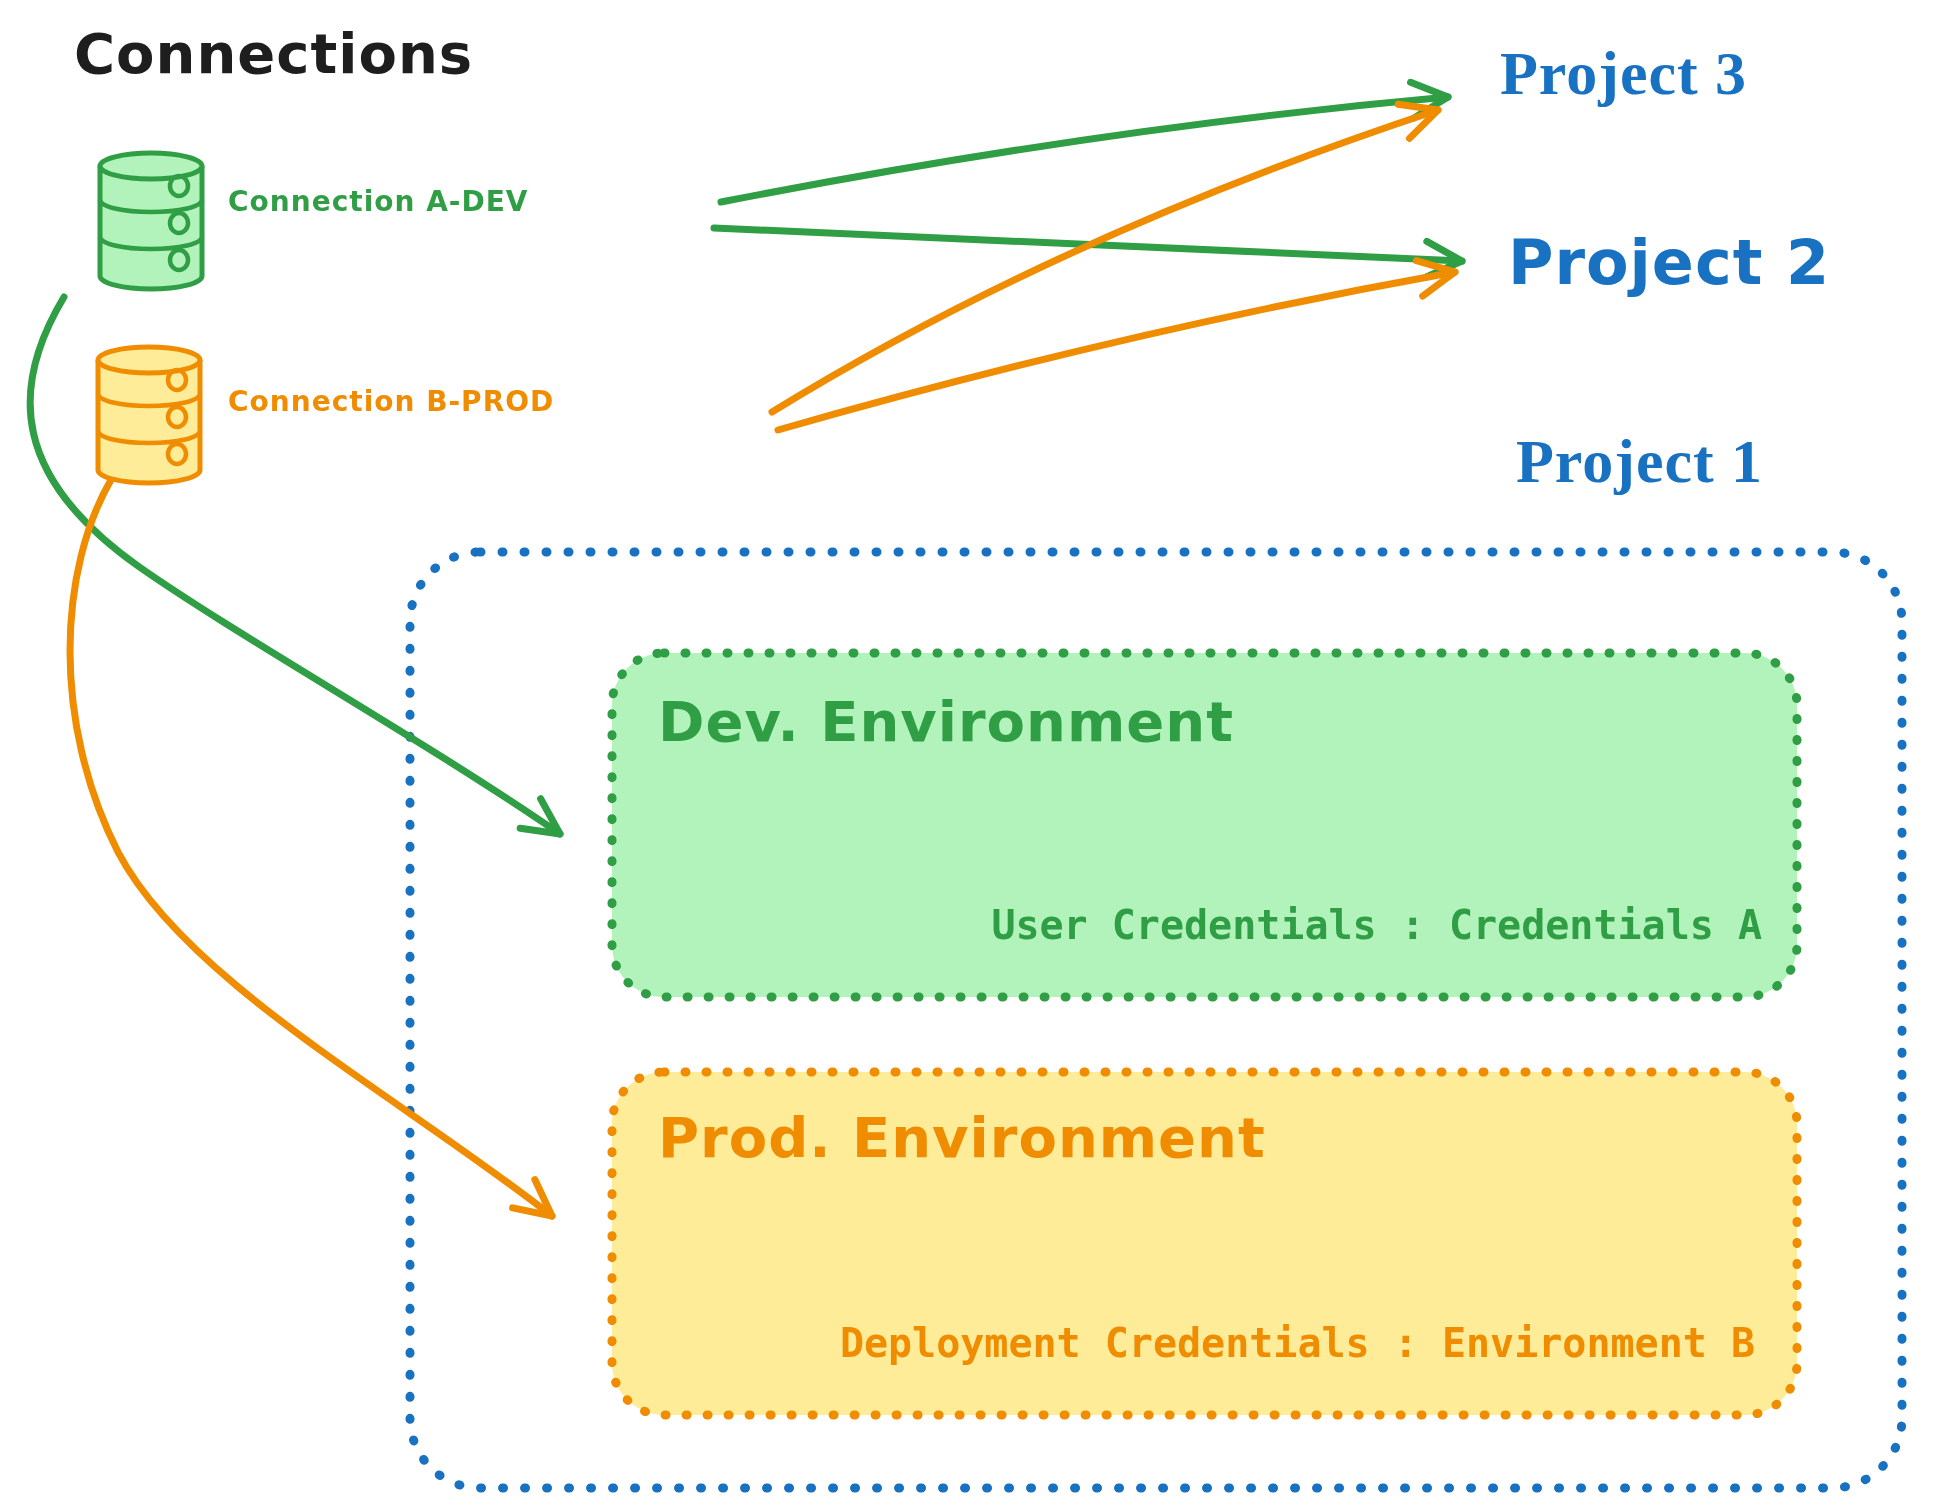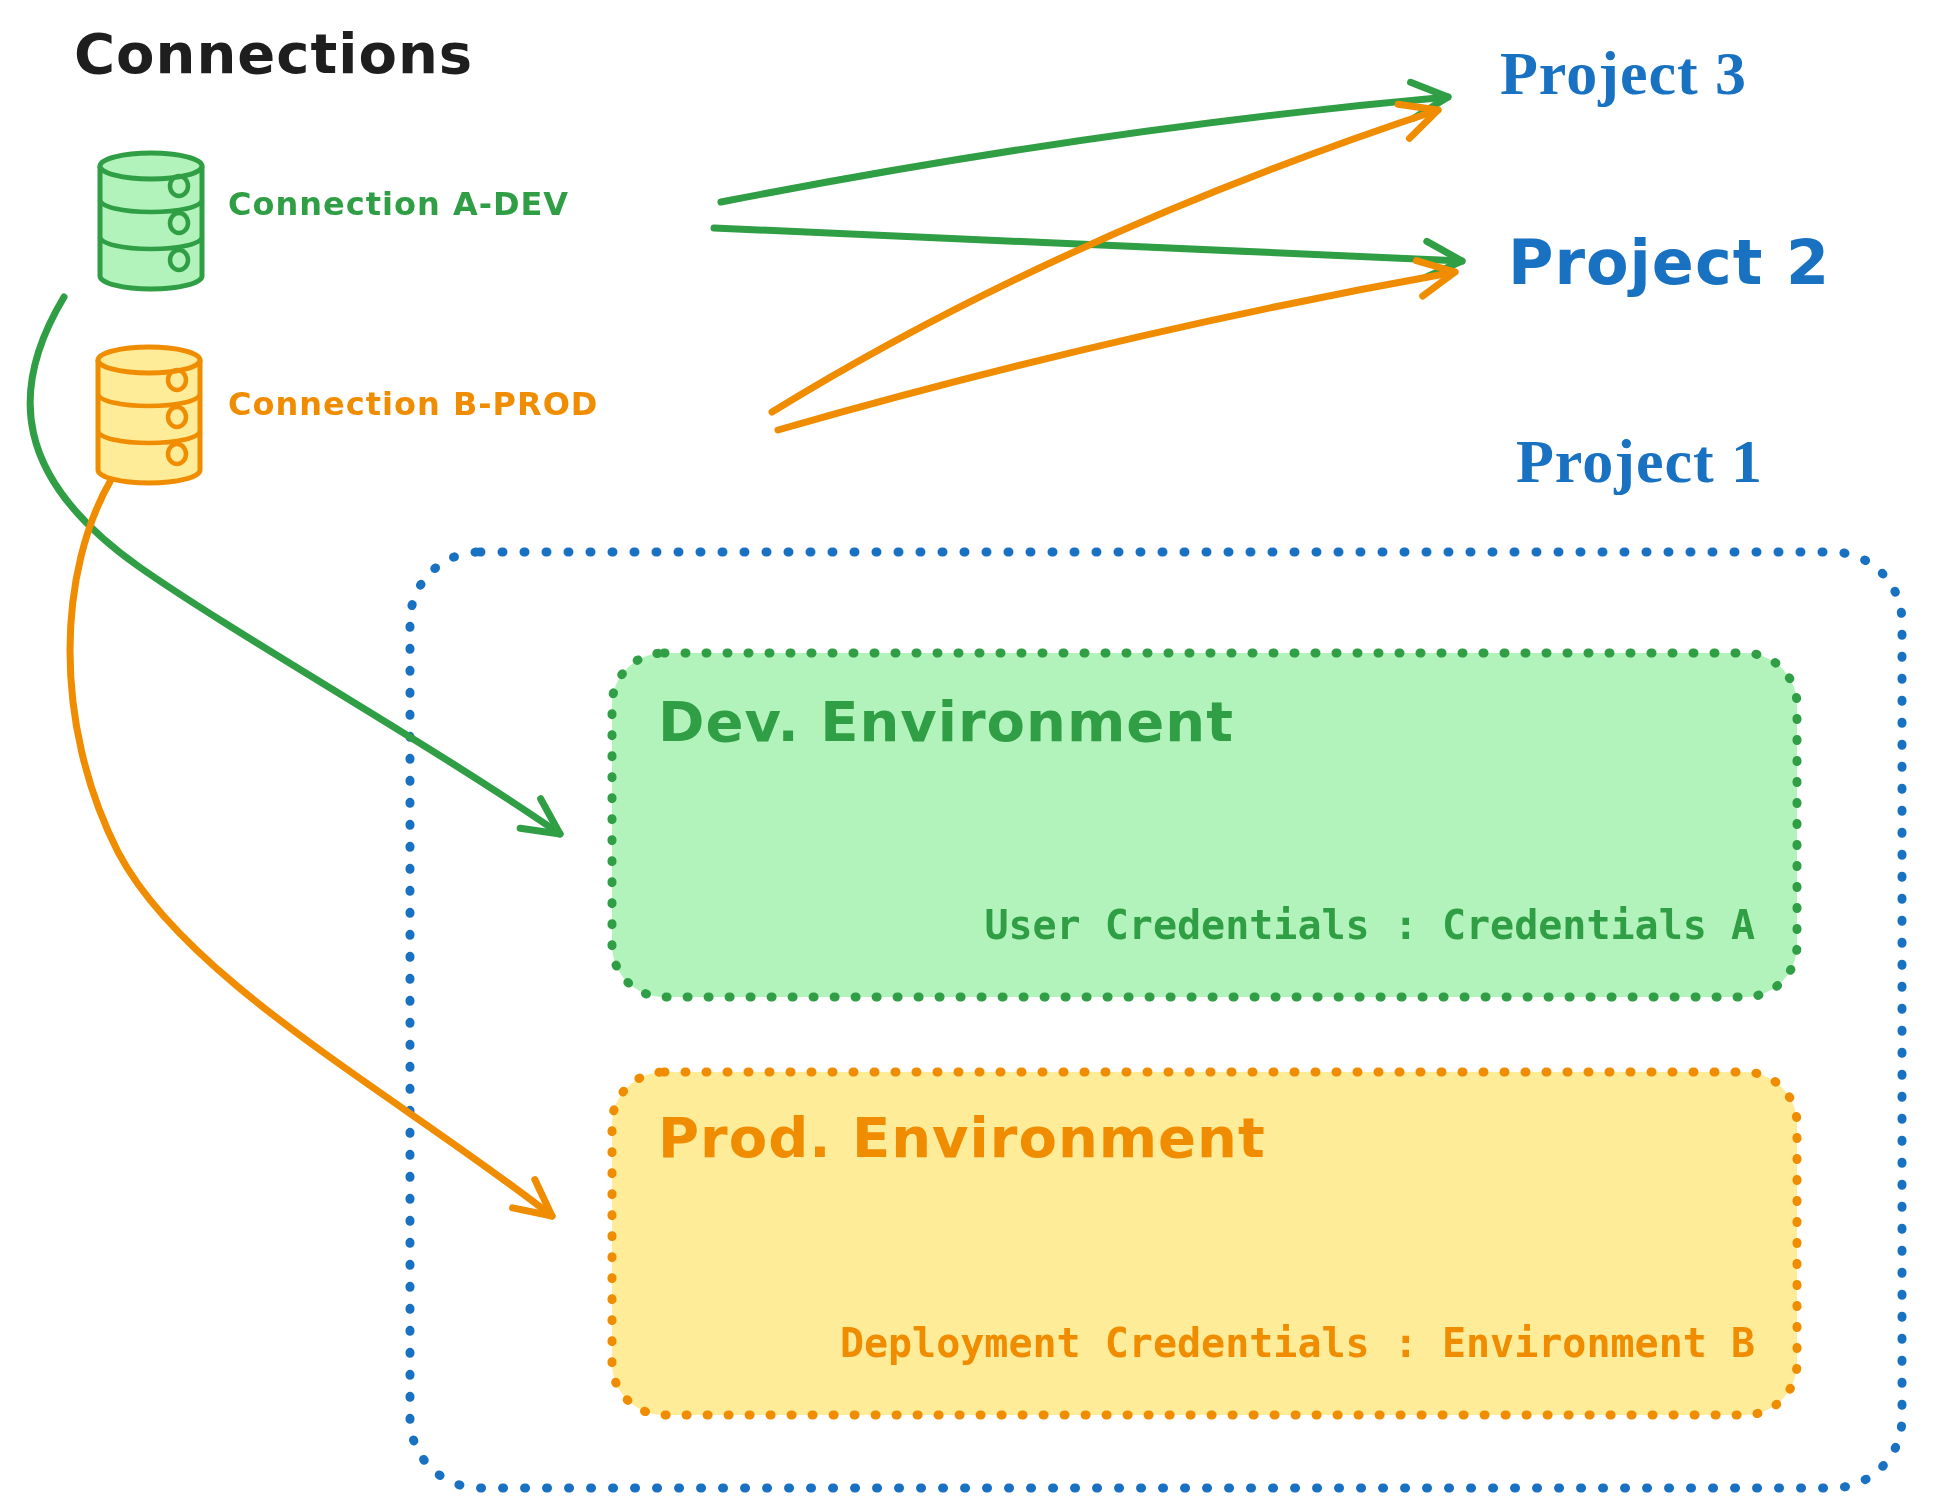--- a/index.html
+++ b/index.html
@@ -16,36 +16,36 @@
   .canvas{
     position:relative;
     width:1948px;height:1506px;
     background:var(--bg);
     overflow:hidden;
     font-family:"DejaVu Sans", sans-serif;
   }
   svg.layer{position:absolute;left:0;top:0;}
   .txt{position:absolute;white-space:nowrap;font-weight:700;line-height:1.15;}
   .title{left:74px;top:22px;font-size:56px;color:var(--black);letter-spacing:1px;}
-  .conn-label{font-size:32px;letter-spacing:1px;}
+  .conn-label{font-size:28px;letter-spacing:1px;}
   .a-dev{left:228px;top:186px;color:var(--green);}
   .b-prod{left:228px;top:386px;color:var(--orange);text-align:right;}
   .project{font-size:62px;color:var(--blue);letter-spacing:1px;}
   .p3{left:1500px;top:38px;font-family:Liberation Serif, serif;}
   .p2{left:1508px;top:212px;margin-top:15px;}
   .p1{left:1516px;top:426px;font-family:Liberation Serif, serif;}
   .env-title{font-size:56px;letter-spacing:1px;}
   .dev-title{left:658px;top:690px;color:var(--green);}
   .prod-title{left:658px;top:1106px;color:var(--orange);}
   .cred{
     position:absolute;white-space:nowrap;
     font-family:"DejaVu Sans Mono", monospace;
     font-weight:700;font-size:40px;
   }
-  .dev-cred{right:193px;top:902px;color:var(--green);text-align:right;}
+  .dev-cred{right:186px;top:902px;color:var(--green);text-align:right;}
   .prod-cred{right:193px;top:1320px;color:var(--orange);}
   .db{position:absolute;}
   .db-dev{left:95px;top:150px;}
   .db-prod{left:93px;top:344px;}
 </style>
 </head>
 <body>
 
 <div class="canvas">
 

